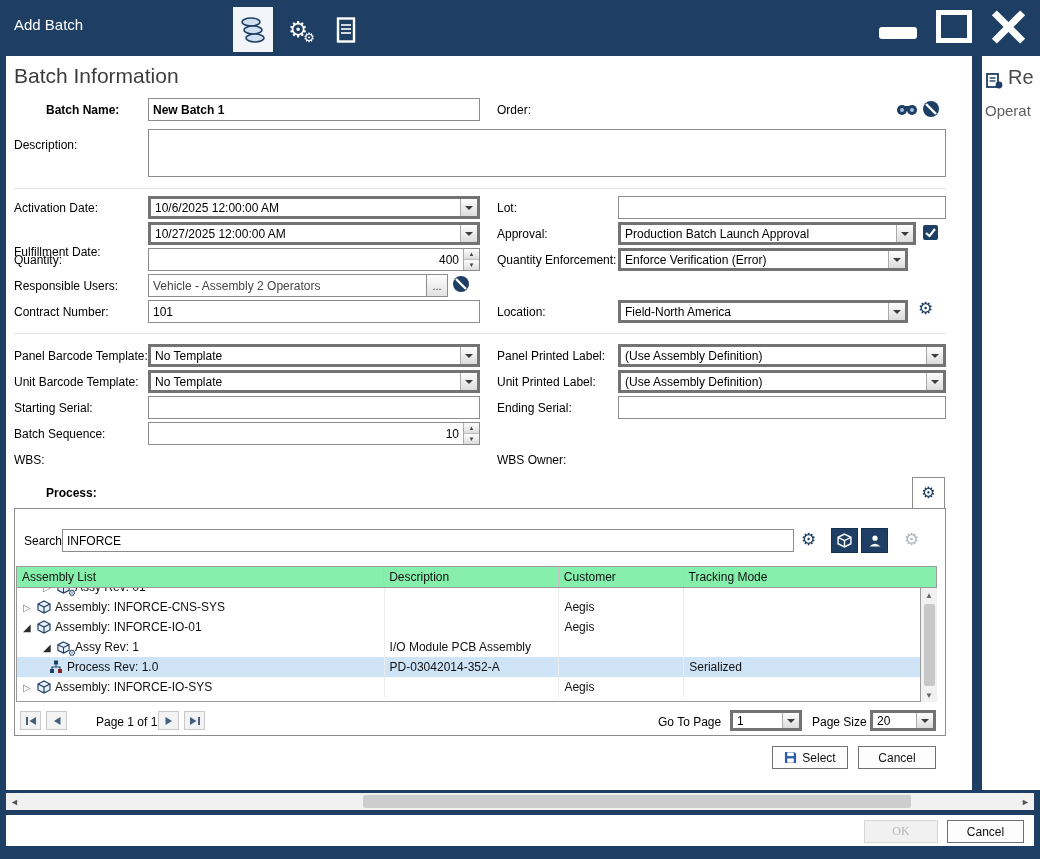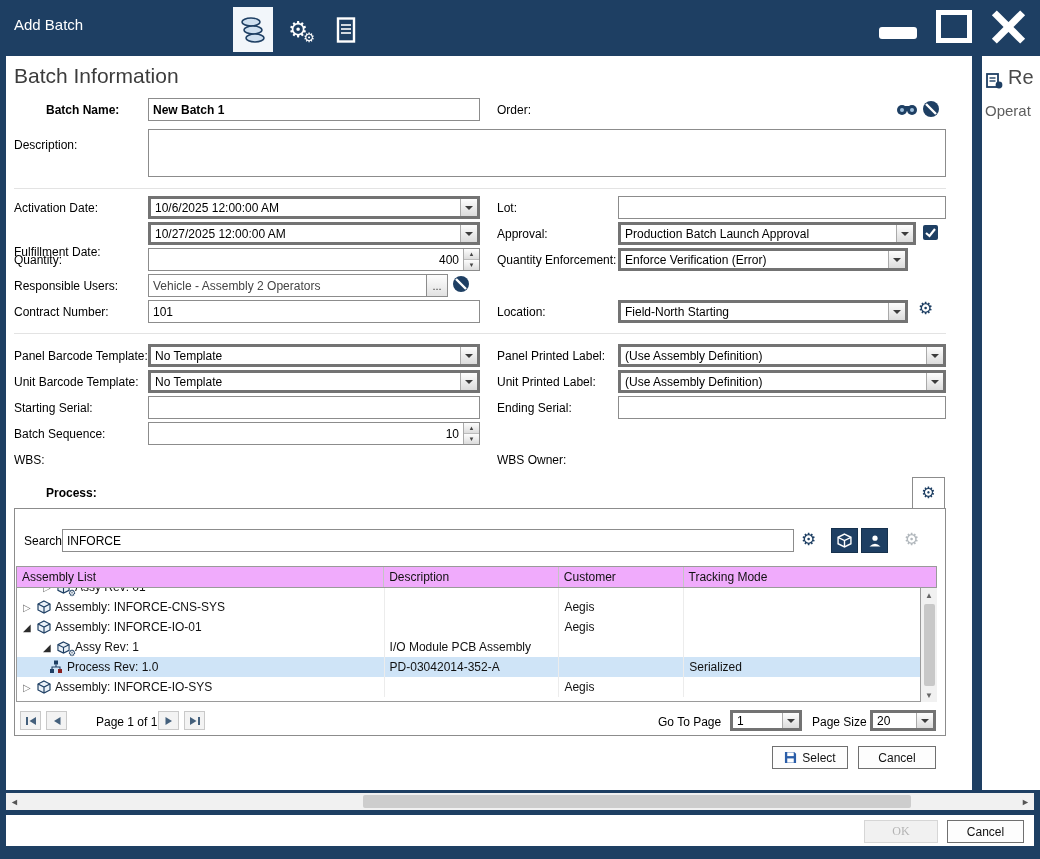--- a/index.html
+++ b/index.html
@@ -45,21 +45,21 @@
   .sep { height: 1px; background: #e3e3e3; }
   .gear-navy { color: #1e3f63; }
   .gear-grey { color: #b2b8bd; }
   .gear-tab { width: 33px; height: 31px; border: 1px solid #8c8c8c; border-bottom: none; background: #fff;
               display: flex; align-items: center; justify-content: center; }
 
   
   .proc-box { border: 1px solid #8c8c8c; background: #fff; }
   .blue-btn { width: 27px; height: 25px; background: #1e3f63; border: 1px solid #16314d; display: flex; align-items: center; justify-content: center; }
 
-  .thead { display: flex; border: 1px solid #9a9a9a; background: #f0abfc; height: 22px; }
+  .thead { display: flex; border: 1px solid #9a9a9a; background: #86efac; height: 22px; }
   .th { font-size: 12px; color: #111; padding: 3px 5px; border-right: 1px solid #c4c4c4; overflow: hidden; white-space: nowrap; }
   .tbody { border: 1px solid #9a9a9a; border-top: none; overflow: hidden; background: #fff; }
   .trow { display: flex; height: 20px; align-items: stretch; }
   .trow.sel { background: #cfe4f7; }
   .tc { font-size: 12px; color: #111; padding: 2px 5px; border-right: 1px solid #ececec; display: flex; align-items: center; overflow: hidden; white-space: nowrap; }
   .c0 { width: 368px; } .c1 { width: 175px; } .c2 { width: 125px; } .c3 { width: 236px; border-right: none; }
   .exp { font-size: 10px; width: 14px; flex: 0 0 14px; color: #777; }
   .exp.open { color: #2b2b2b; }
   .tree-icon { flex: 0 0 18px; position: relative; height: 16px; display: flex; align-items: center; }
   .mini-gear { position: absolute; right: -1px; bottom: -3px; font-size: 9px; color: #1e3f63; line-height: 1; }
@@ -196,21 +196,21 @@
   <div class="abs dots-btn" style="left:426px;top:274px;">...</div>
   <svg class="abs" style="left:452px;top:275px;" width="18" height="18" viewBox="0 0 18 18">
     <circle cx="9" cy="9" r="8" fill="#1e3f63"></circle>
     <line x1="4" y1="4" x2="14" y2="14" stroke="#fff" stroke-width="2.4"></line>
   </svg>
 
   <span class="abs lbl" style="left:14px;top:305px;">Contract Number:</span>
   <input class="abs tb" style="left: 148px; top: 300px; width: 332px;" value="101">
   <span class="abs lbl" style="left:497px;top:305px;">Location:</span>
   <div class="abs combo" style="left:618px;top:300px;width:290px;">
-    <span class="ctext">Field-North Starting</span>
+    <span class="ctext">Field-North America</span>
     <span class="cbtn">
         <i class="arr-down"></i>
       </span>
   </div>
   <span class="abs gear-navy" style="left:918px;top:300px;font-size:17px;line-height:1;">⚙</span>
 
   <div class="abs sep" style="left:14px;top:333px;width:932px;"></div>
 
   <span class="abs lbl" style="left:14px;top:349px;">Panel Barcode Template:</span>
   <div class="abs combo" style="left:148px;top:344px;width:332px;">

